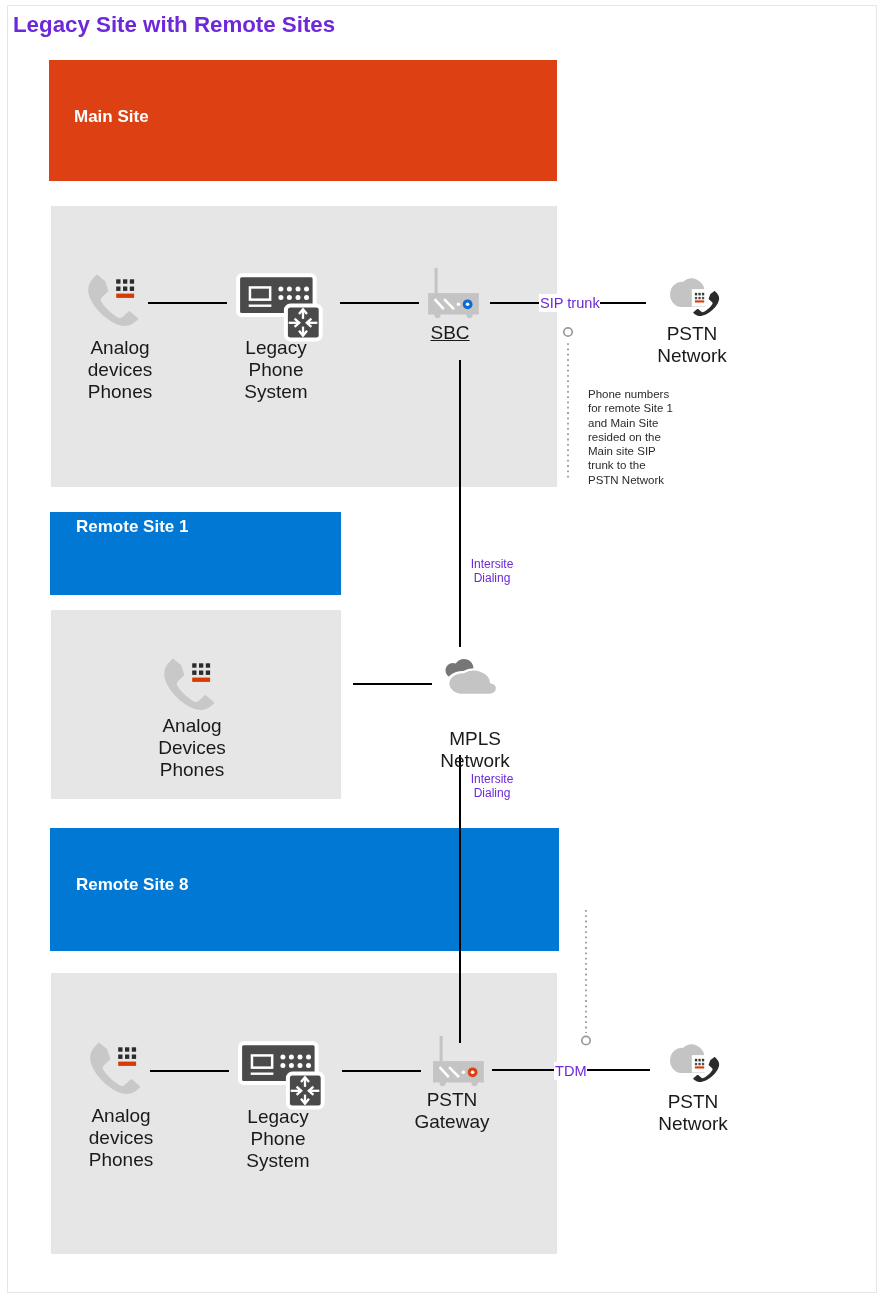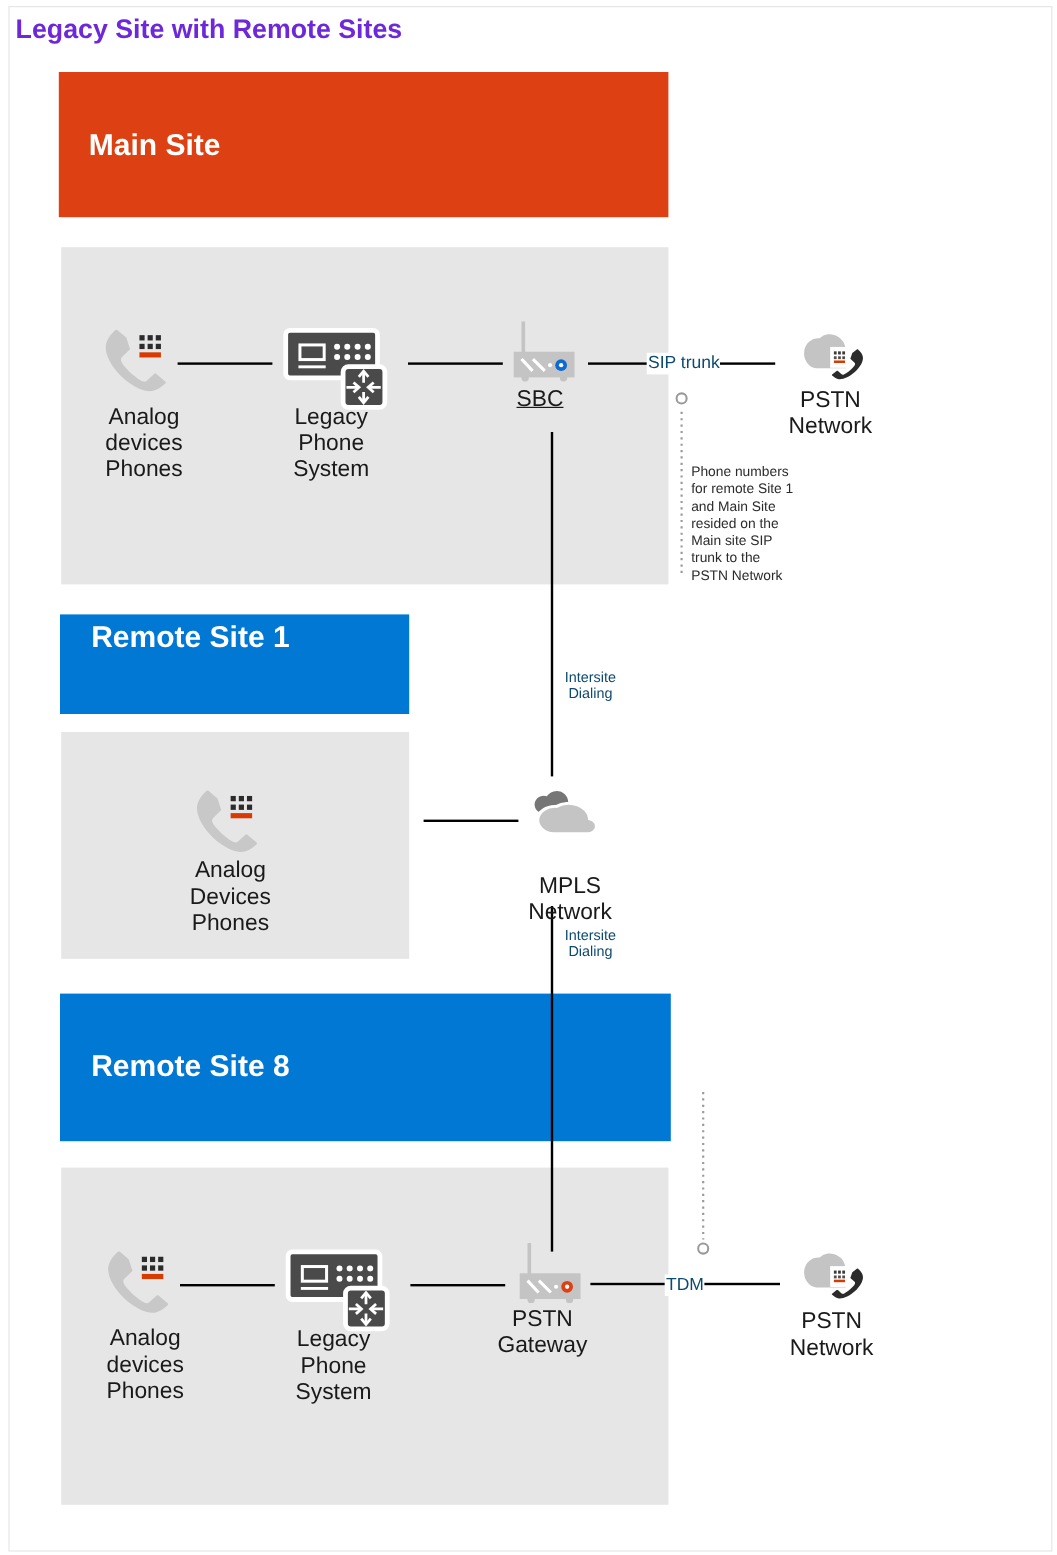--- a/index.html
+++ b/index.html
@@ -3,26 +3,26 @@
 <meta charset="utf-8">
 <style>
   html,body{margin:0;padding:0;}
   body{width:881px;height:1296px;background:#ffffff;font-family:"Liberation Sans",sans-serif;
        -webkit-font-smoothing:antialiased;}
   .page{position:absolute;left:0;top:0;width:881px;height:1296px;background:#fff;}
   .pageborder{position:absolute;left:7px;top:5px;width:870px;height:1288px;border:1px solid #e6e6e6;
         box-sizing:border-box;pointer-events:none;}
   .title{position:absolute;left:13px;top:12px;font-size:22.3px;font-weight:bold;color:#6d28d9;letter-spacing:0px;}
   .band{position:absolute;}
-  .band-label{position:absolute;color:#fff;font-size:25px;font-weight:bold;white-space:nowrap;}
+  .band-label{position:absolute;color:#fff;font-size:17px;font-weight:bold;white-space:nowrap;}
   .gray{position:absolute;background:#e6e6e6;}
   .lbl{position:absolute;font-size:19px;color:#1a1a1a;line-height:22px;text-align:center;white-space:pre;}
   .small{position:absolute;font-size:11.5px;color:#2b2b2b;line-height:14.3px;white-space:pre;}
   .conn{position:absolute;background:#000;}
-  .edgelbl{position:absolute;font-size:14.6px;line-height:18px;color:#0c4a6e;background:#fff;white-space:pre;}
+  .edgelbl{position:absolute;font-size:14.6px;line-height:18px;color:#6d28d9;background:#fff;white-space:pre;}
   .ico{position:absolute;}
 </style>
 </head>
 <body>
 
 <div class="page">
   <div class="pageborder"></div>
   <div class="title">Legacy Site with Remote Sites</div>
 
   <div class="band" style="left: 49px; top: 60px; width: 508px; height: 121px; background: rgb(221, 65, 19);"></div>
@@ -163,21 +163,21 @@
         <use href="#sym-keypad-sm"></use>
       </g>
   </svg>
   <div class="lbl" style="left:647px;top:1091px;width:92px;">PSTN
 Network</div>
 
   <svg class="ico" style="left:560px;top:324px;" width="18" height="160" viewBox="0 0 18 160">
     <circle cx="8.0" cy="8.0" r="4.2" fill="none" stroke="#9a9a9a" stroke-width="1.7"></circle>
     <line x1="8.0" y1="19.2" x2="8.0" y2="157.0" stroke="#9a9a9a" stroke-width="1.8" stroke-dasharray="1.8 3.5" stroke-linecap="butt"></line>
   </svg>
-  <div class="small" style="left:576px;top:387px;width:89px;white-space:normal;">Phone numbers for remote Site 1 and Main Site resided on the Main site SIP trunk to the PSTN Network</div>
+  <div class="small" style="left:588px;top:387px;width:89px;white-space:normal;">Phone numbers for remote Site 1 and Main Site resided on the Main site SIP trunk to the PSTN Network</div>
 
   <svg class="ico" style="left:578px;top:908px;" width="18" height="140" viewBox="0 0 18 140">
     <line x1="8.0" y1="2.0" x2="8.0" y2="125.0" stroke="#9a9a9a" stroke-width="1.8" stroke-dasharray="1.8 3.5" stroke-linecap="butt"></line>
     <circle cx="8.0" cy="132.5" r="4.2" fill="none" stroke="#9a9a9a" stroke-width="1.7"></circle>
   </svg>
 
   <svg width="0" height="0" style="position:absolute">
     <defs>
       <g id="sym-phone">
         <path d="M14.6 6.4 L8.4 0.6 C7.9 0.2 7.3 0.2 6.8 0.7

